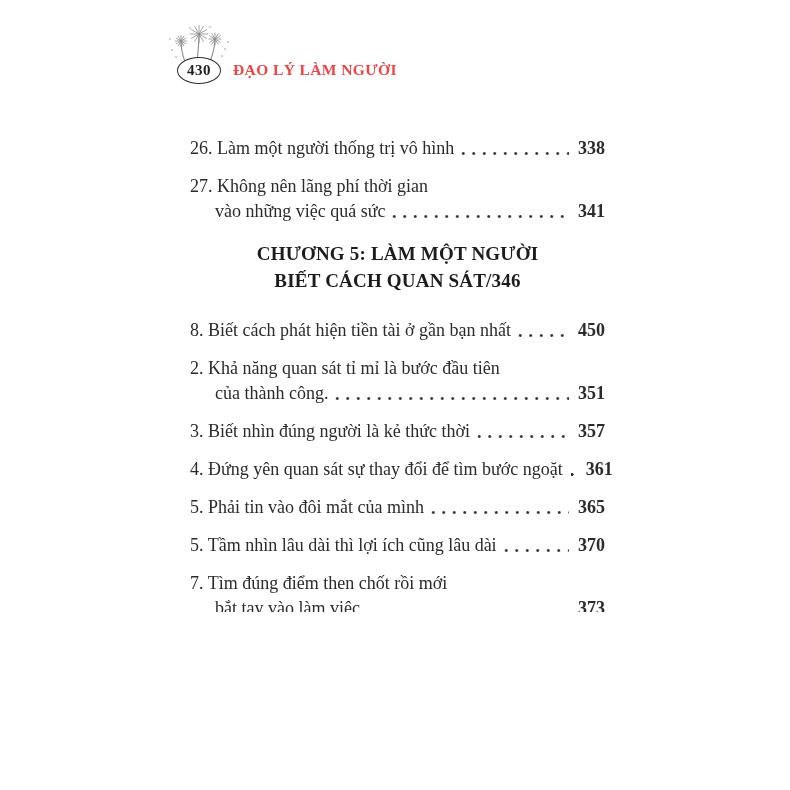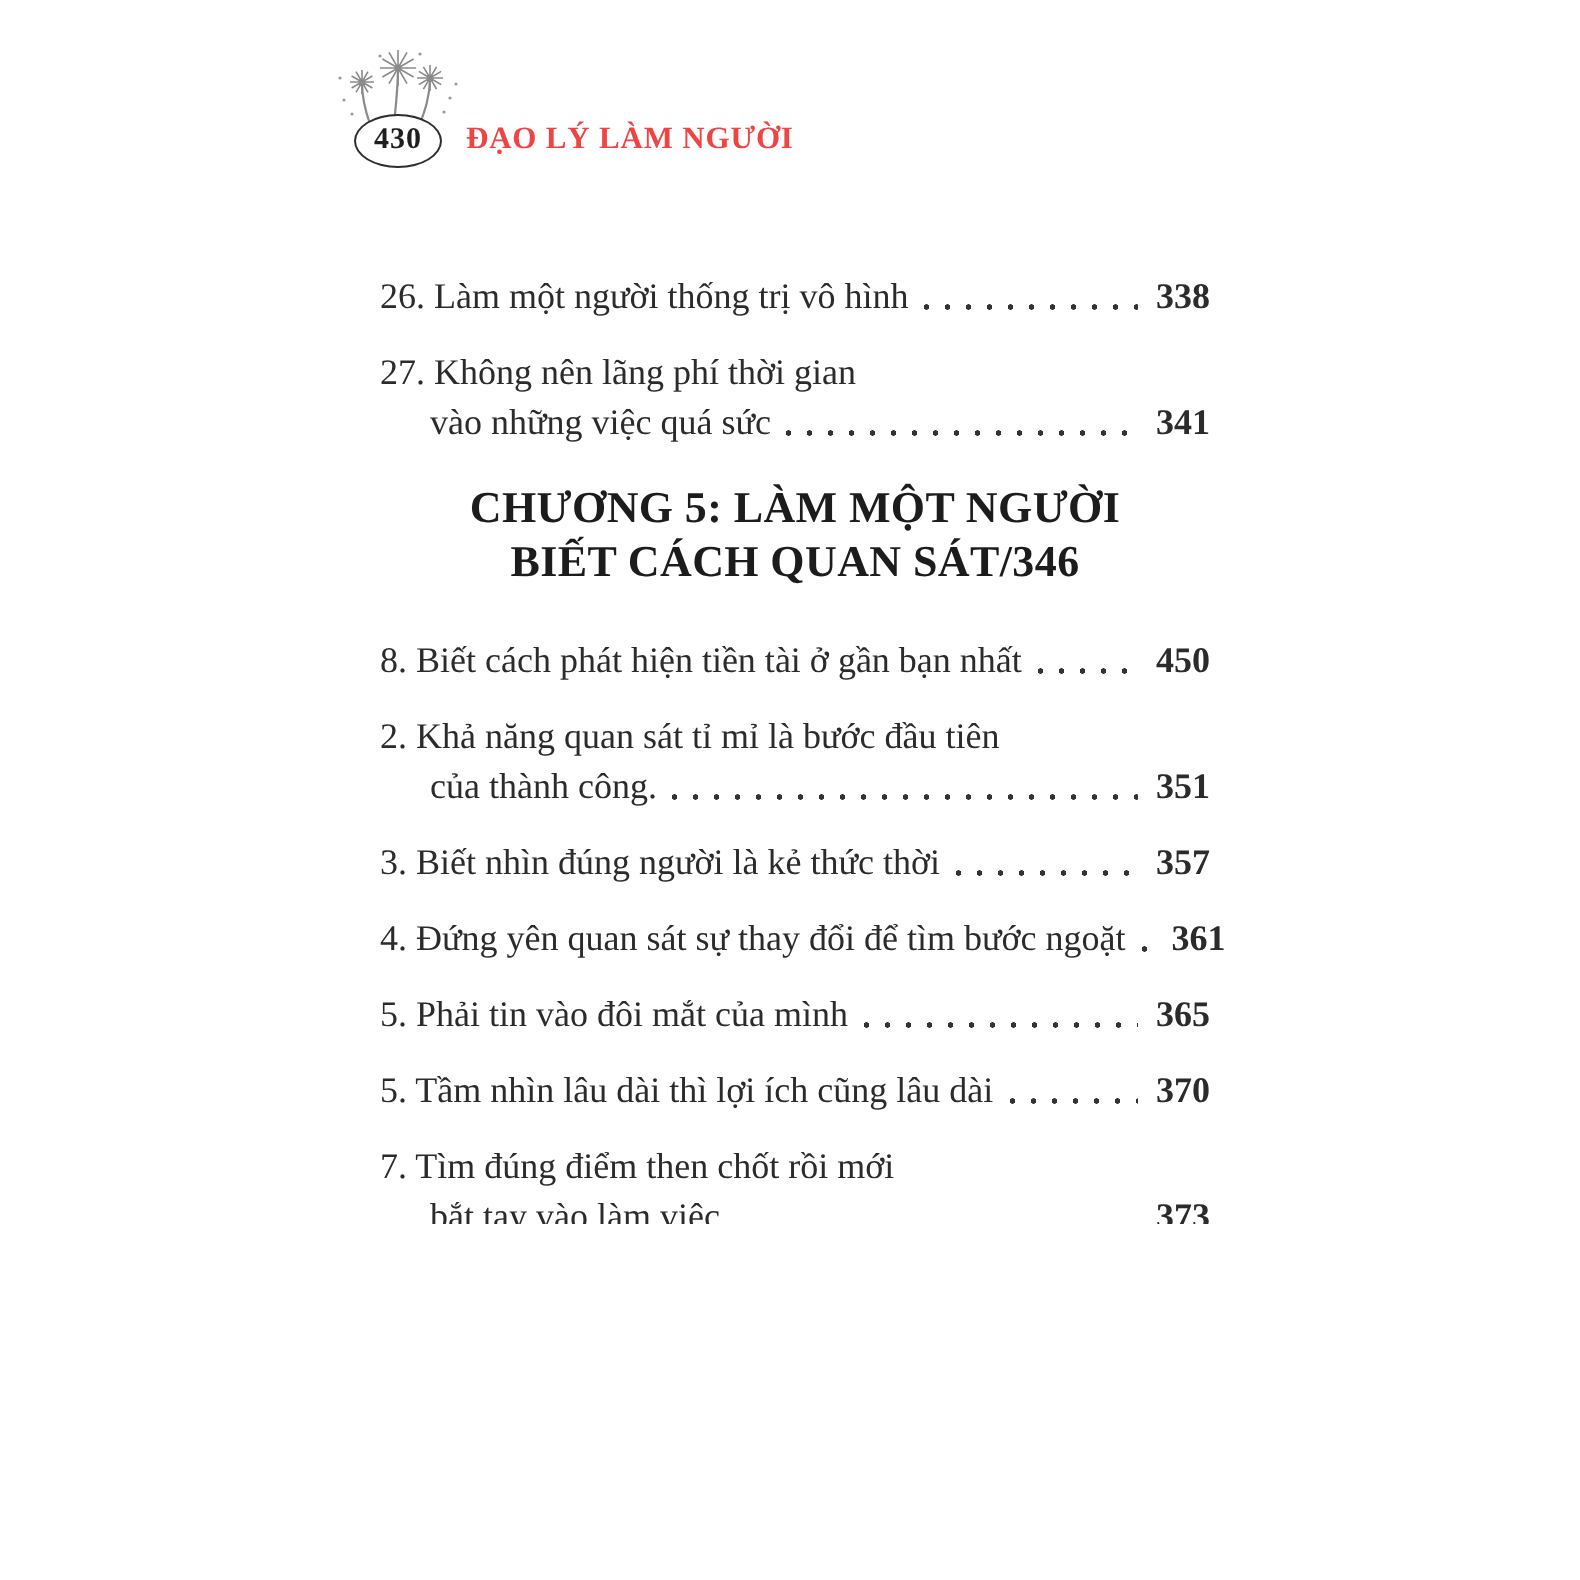--- a/index.html
+++ b/index.html
@@ -35,21 +35,21 @@
     flex:1 1 auto;
     margin-left:4px;margin-right:6px;
     background-image:radial-gradient(circle,#333333 1.25px,rgba(255,255,255,0) 1.5px);
     background-size:10.5px 3px;
     background-repeat:repeat-x;
     background-position:0 16px;
     min-width:10px;
   }
   .pg{min-width:30px;text-align:right;white-space:pre;font-weight:bold;}
   .chapter{
-    text-align:center;font-weight:bold;font-size:22px;line-height:27px;
+    text-align:center;font-weight:bold;font-size:19px;line-height:27px;
     margin:16px 0 24px 0;color:#1c1c1c;letter-spacing:0.2px;
   }
 </style>
 </head>
 <body>
 
 <div class="page">
 
   <svg class="deco" viewBox="0 0 64 38" fill="none" stroke="#8a8a8a">
 

